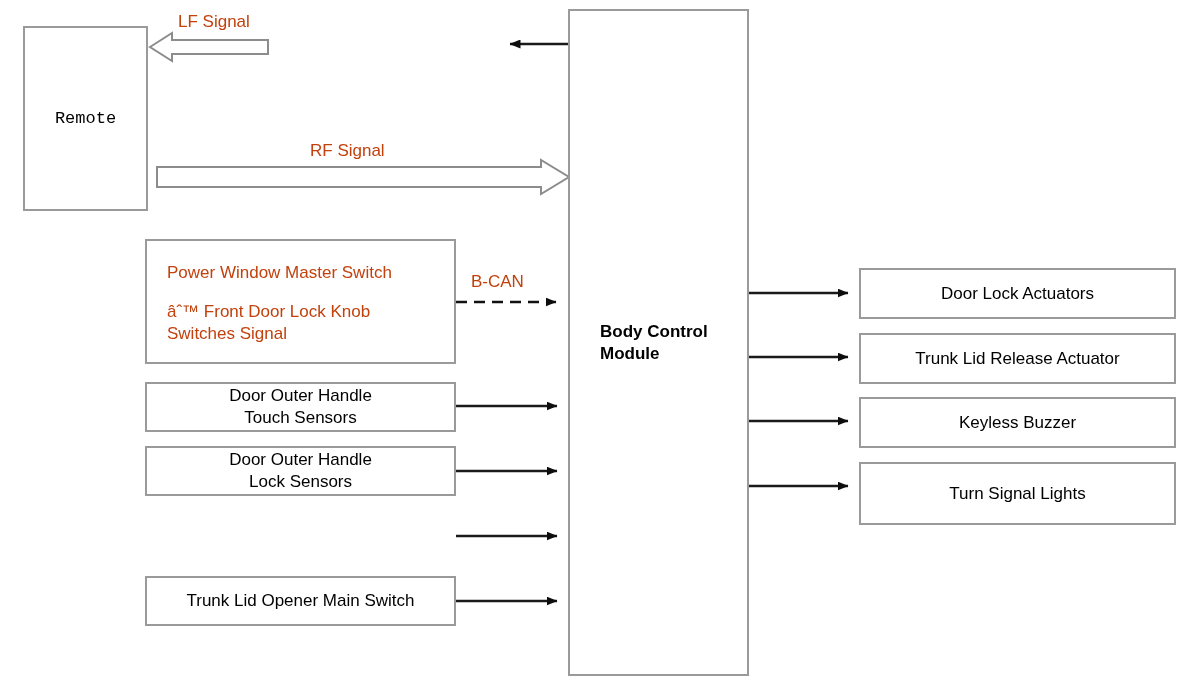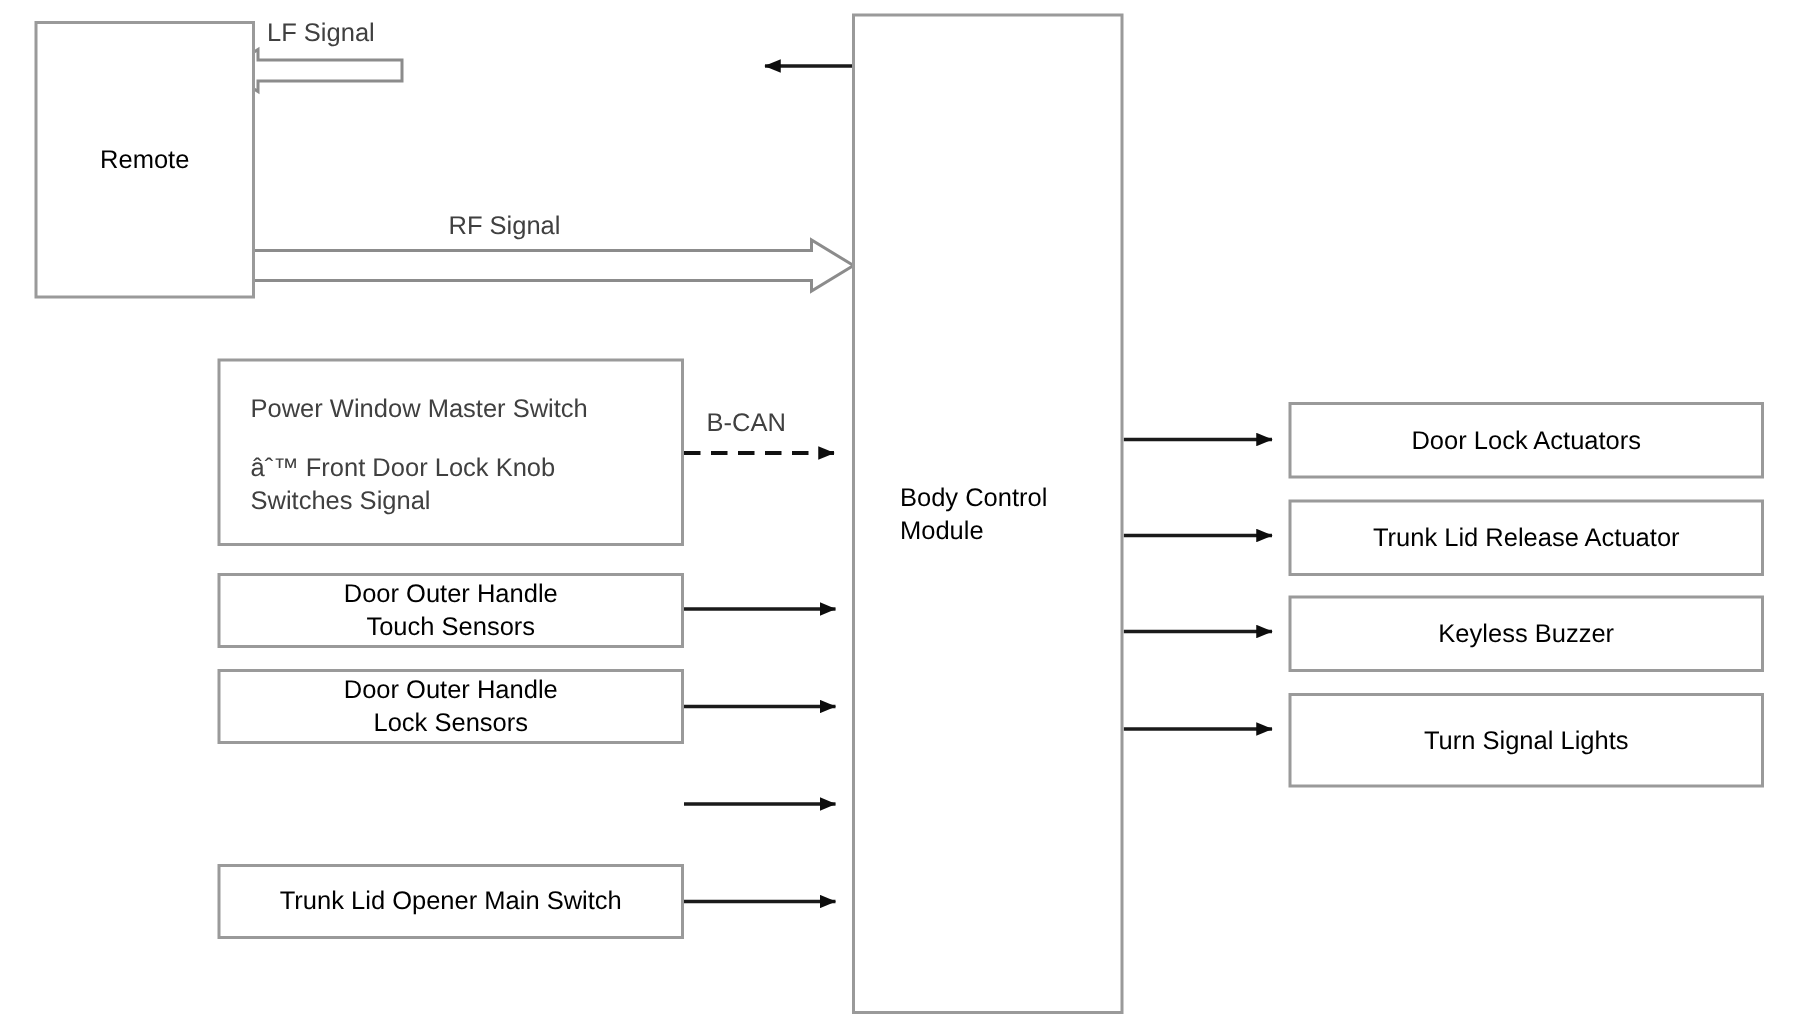--- a/index.html
+++ b/index.html
@@ -35,21 +35,21 @@
     padding-left: 30px;
   }
   .box.align-top-left {
     align-items: flex-start;
     justify-content: flex-start;
     text-align: left;
   }
   .free-label {
     position: absolute;
     font-size: 17px;
-    color: #404040;
+    color: #c2410c;
     white-space: pre;
   }
   
   .conn {
     position: absolute;
     overflow: visible;
   }
   
   .hollow {
     position: absolute;
@@ -107,26 +107,26 @@
   </svg>
 
   <svg class="hollow" style="left:150px; top:30px; width:120px; height:34px;">
     <polygon points="0,17 22,3 22,10 118,10 118,24 22,24 22,31" fill="#ffffff" stroke="#8c8c8c" stroke-width="2"></polygon>
   </svg>
 
   <svg class="hollow" style="left:155px; top:158px; width:416px; height:38px;">
     <polygon points="2,9 386,9 386,2 414,19 386,36 386,29 2,29" fill="#ffffff" stroke="#8c8c8c" stroke-width="2"></polygon>
   </svg>
 
-  <div class="box" style="left:23px; top:14px; width:147px; height:185px;">
+  <div class="box" style="left:23px; top:26px; width:125px; height:185px;font-family:Liberation Mono, monospace;">
     <span>Remote</span>
   </div>
 
 
-  <div class="box align-left" style="left:568px; top:9px; width:181px; height:667px; ">
+  <div class="box align-left" style="left:568px; top:9px; width:181px; height:667px; font-weight:bold;">
     <span>Body Control
 Module</span>
   </div>
 
   <div class="box align-top-left" style="left:145px; top:239px; width:311px; height:125px; padding:14px;">
     <span class="free-label" style="left:20px; top:21px;">Power Window Master Switch</span>
     <span class="free-label" style="left:20px; top:60px; line-height:1.28;">âˆ™ Front Door Lock Knob
 Switches Signal</span>
   </div>
 
@@ -156,17 +156,17 @@
   <div class="box" style="left:859px; top:333px; width:317px; height:51px;">
     <span>Trunk Lid Release Actuator</span>
   </div>
 
   <div class="box" style="left:859px; top:462px; width:317px; height:63px;">
     <span>Turn Signal Lights</span>
   </div>
 
   <span class="free-label" style="left:178px; top:12px;">LF Signal</span>
 
-  <span class="free-label" style="left:299px; top:141px;">RF Signal</span>
+  <span class="free-label" style="left:310px; top:141px;">RF Signal</span>
 
   <span class="free-label" style="left:471px; top:272px;">B-CAN</span>
 
 </div>
 
 </body></html>

